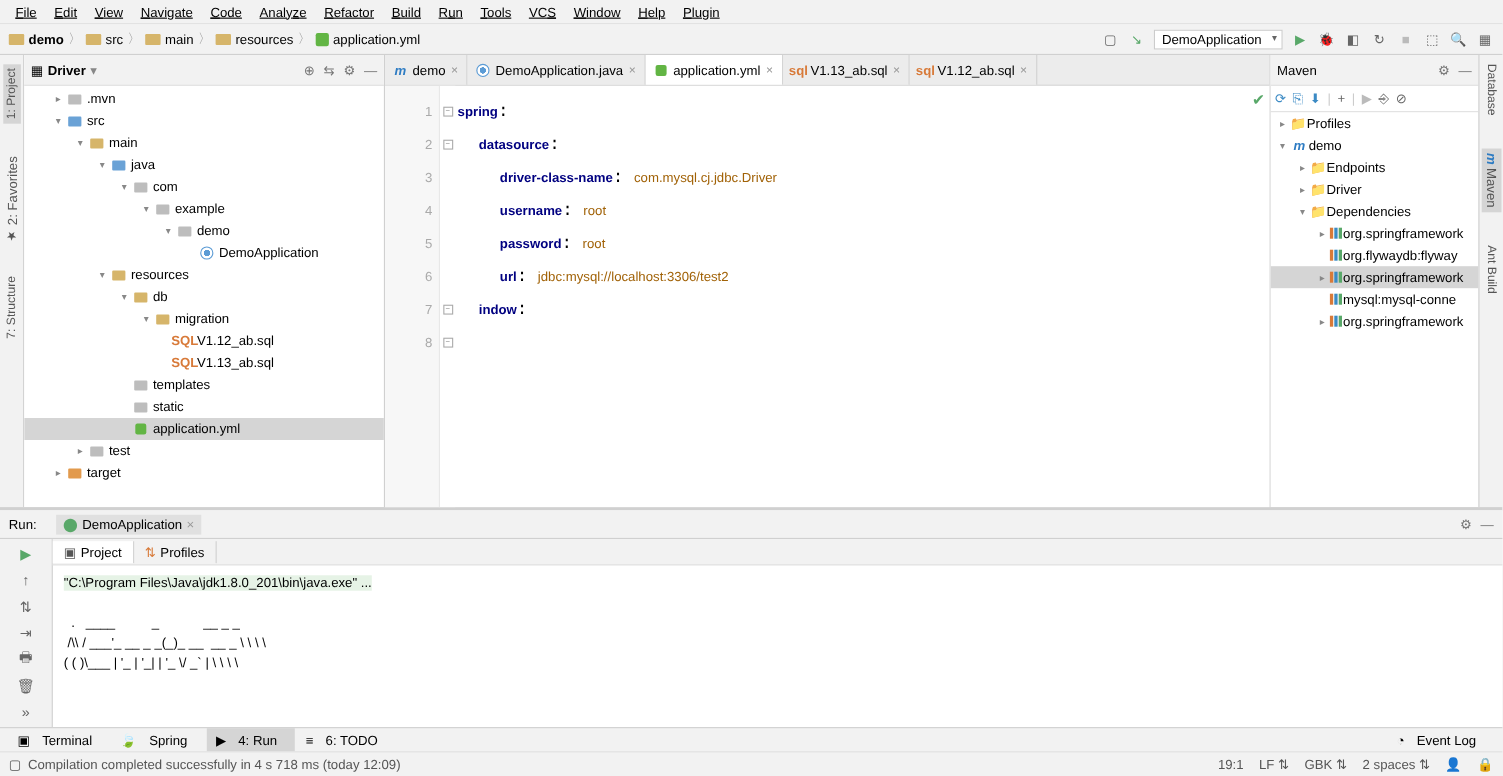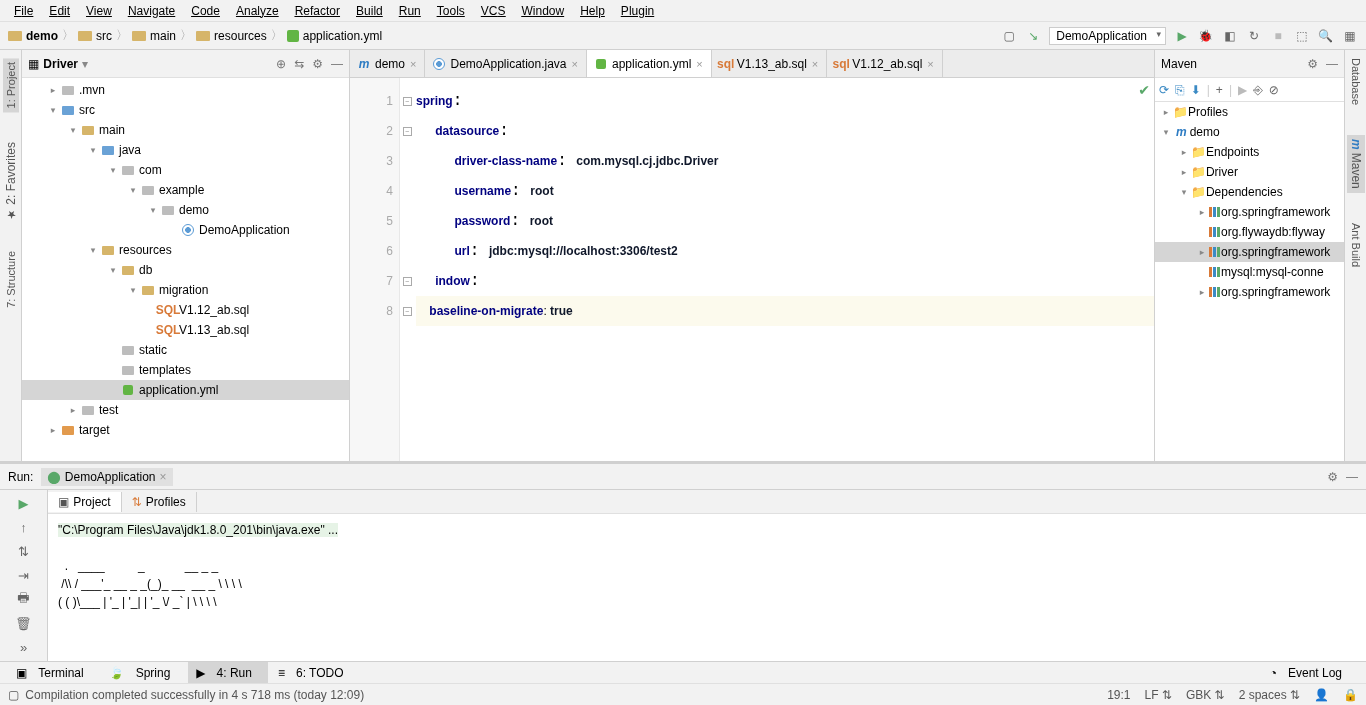--- a/index.html
+++ b/index.html
@@ -46,34 +46,34 @@
 .tab.active { background: #fff; }
 .tab .close { color: #999; font-size: 11px; }
 .tab .ticon { width: 12px; height: 12px; display: inline-flex; align-items: center; justify-content: center; }
 .editor { flex: 1; display: flex; background: #fff; position: relative; }
 .gutter { width: 50px; background: #f7f7f7; border-right: 1px solid #e8e8e8; text-align: right; padding: 8px 6px 0 0; color: #aaa; font-family: "Consolas", monospace; font-size: 14px; line-height: 30px; }
 .fold-gutter { width: 14px; background: #fff; padding-top: 8px; }
 .fold-gutter .fm { height: 30px; display: flex; align-items: center; justify-content: center; }
 .fold-gutter .fm span { width: 9px; height: 9px; border: 1px solid #aaa; font-size: 7px; line-height: 7px; text-align: center; color: #888; }
 .code { flex: 1; padding: 8px 0 0 2px; font-family: "Consolas", "Courier New", monospace; font-size: 16px; line-height: 30px; white-space: pre; }
 .code .kw { color: #000080; font-weight: bold; }
-.code .val { color: #0f172a; font-weight: bold; }
+.code .val { color: #a16207; font-weight: normal; }
 .code .line8 { background: #fcfaed; display: block; width: 100%; }
 .check { position: absolute; top: 4px; right: 4px; color: #59a869; font-size: 14px; }
 .maven-panel { width: 190px; background: #fff; border-left: 1px solid #d0d0d0; display: flex; flex-direction: column; }
 .maven-toolbar { height: 24px; display: flex; align-items: center; gap: 6px; padding: 0 4px; border-bottom: 1px solid #e0e0e0; color: #666; }
 .maven-toolbar span { cursor: default; }
 .maven-tree { flex: 1; overflow: hidden; font-size: 12px; }
 .maven-row { display: flex; align-items: center; height: 20px; white-space: nowrap; }
 .maven-row.hl { background: #d5d5d5; }
 .maven-row .arrow { width: 14px; text-align: center; color: #888; font-size: 9px; }
 .lib-icon { display: inline-block; width: 3px; height: 10px; margin-right: 1px; }
 .bottom-panel { height: 200px; border-top: 3px solid #d0d0d0; display: flex; flex-direction: column; background: #fff; }
 .run-header { height: 26px; background: #f2f2f2; display: flex; align-items: center; padding: 0 8px; justify-content: space-between; border-bottom: 1px solid #d0d0d0; }
-.run-header .rtitle { display: flex; align-items: center; gap: 8px; }
+.run-header .rtitle { display: flex; align-items: center; gap: 18px; }
 .run-header .rtitle .rtab { background: #e0e0e0; padding: 2px 6px; display: flex; align-items: center; gap: 4px; }
 .run-body { flex: 1; display: flex; min-height: 0; }
 .run-left { width: 48px; background: #f2f2f2; border-right: 1px solid #d0d0d0; display: flex; flex-direction: column; align-items: center; padding-top: 4px; gap: 6px; color: #666; }
 .run-left span { cursor: default; height: 18px; display: flex; align-items: center; font-size: 13px; }
 .run-left .play { color: #59a869; }
 .run-main { flex: 1; display: flex; flex-direction: column; }
 .run-tabs { height: 24px; display: flex; align-items: center; border-bottom: 1px solid #e0e0e0; background: #f2f2f2; }
 .run-tabs .rt { padding: 3px 10px; border-right: 1px solid #d0d0d0; display: flex; align-items: center; gap: 4px; }
 .run-tabs .rt.active { background: #fff; }
 .console { flex: 1; padding: 6px 10px; font-family: "Consolas", monospace; font-size: 15px; white-space: pre; overflow: hidden; }
@@ -240,27 +240,27 @@
           <span>V1.12_ab.sql</span>
         </div>
       <div class="tree-row" style="padding-left:138px">
           <span class="ficon sql-icon">SQL</span>
           <span>V1.13_ab.sql</span>
         </div>
       <div class="tree-row" style="padding-left:98px">
           <span class="ficon">
             <span class="folder-gray"></span>
           </span>
+          <span>templates</span>
+        </div>
+      <div class="tree-row" style="padding-left:98px">
+          <span class="ficon">
+            <span class="folder-gray"></span>
+          </span>
           <span>static</span>
-        </div>
-      <div class="tree-row" style="padding-left:98px">
-          <span class="ficon">
-            <span class="folder-gray"></span>
-          </span>
-          <span>templates</span>
         </div>
       <div class="tree-row selected" style="padding-left:98px">
           <span class="ficon">
             <span class="yml-icon-sm"></span>
           </span>
           <span>application.yml</span>
         </div>
       <div class="tree-row" style="padding-left:44px">
           <span class="arrow">▸</span>
           <span class="ficon">
@@ -340,21 +340,21 @@
             <span>−</span>
           </div>
       </div>
       <div class="code"><span class="kw">spring</span>:
   <span class="kw">datasource</span>:
     <span class="kw">driver-class-name</span>: <span class="val">com.mysql.cj.jdbc.Driver</span>
     <span class="kw">username</span>: <span class="val">root</span>
     <span class="kw">password</span>: <span class="val">root</span>
     <span class="kw">url</span>: <span class="val">jdbc:mysql://localhost:3306/test2</span>
   <span class="kw">indow</span>:
-<span class="line8">    <span class="kw">baseline-on-migrate</span>: <span class="val">true</span></span></div>
+</div>
     </div>
   </div>
 
   <div class="maven-panel">
     <div class="panel-header">
       <span>Maven</span>
       <div class="actions">
           <span>⚙</span>
           <span>—</span>
         </div>

